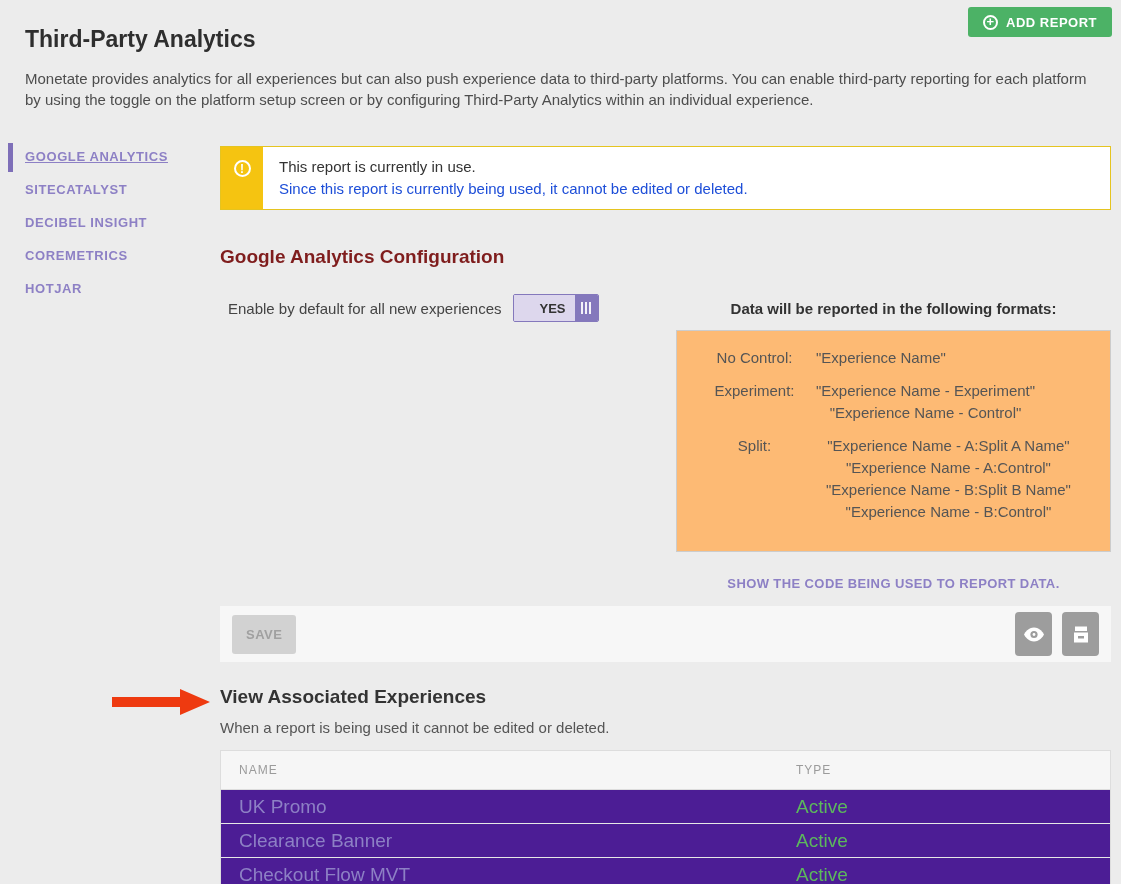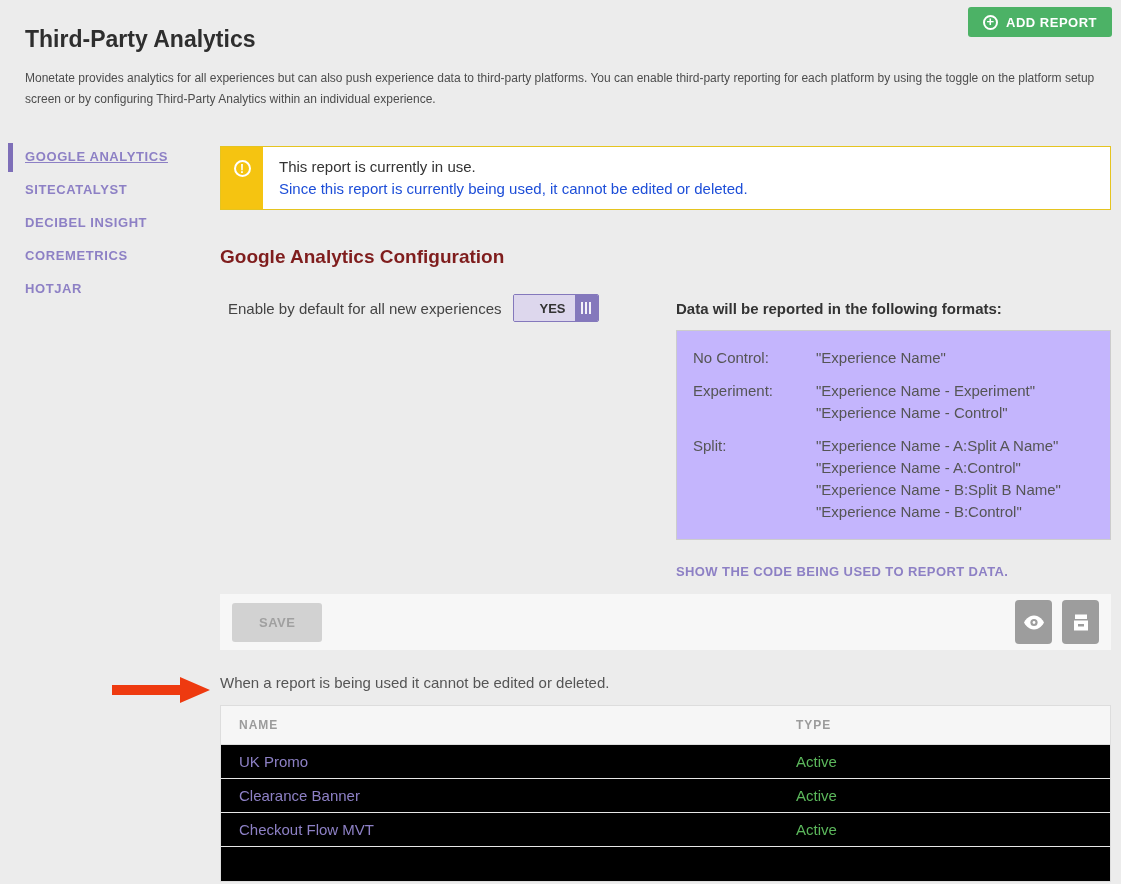--- a/index.html
+++ b/index.html
@@ -37,21 +37,21 @@
   .plus-circle-icon {
     width:15px; height:15px;
     border:2px solid #fff;
     border-radius:50%;
     display:inline-flex; align-items:center; justify-content:center;
     font-size:13px; font-weight:bold; line-height:1;
     padding-bottom:1px;
   }
   .page-description {
     margin:15px 25px 0 25px;
-    font-size:12px;
+    font-size:15px;
     line-height:21px;
     color:#4d4d4d;
     max-width:1080px;
   }
 
   
   .layout { display:flex; margin-top:36px; }
   .sidebar { width:220px; flex:0 0 220px; padding:3px 0 0 25px; }
   .sidebar-item {
     position:relative;
@@ -122,30 +122,30 @@
     font-size:13px; font-weight:bold;
     padding:6px 9px 5px 26px;
   }
   .toggle-handle {
     background:#8478bc;
     width:23px;
     display:flex; align-items:center; justify-content:center; gap:2px;
   }
   .toggle-handle i { display:block; width:2px; height:12px; background:rgba(255,255,255,.9); }
 
-  .config-right { flex:1; }
+  .config-right { flex:1;text-align:center; }
   .formats-heading { font-size:15px; font-weight:bold; color:#333; padding-top:6px; }
   .formats-box {
     margin-top:13px;
-    background:#c4b5fd;
+    background:#fdba74;
     border:1px solid #ccc;
     padding:16px;
   }
   .format-row { display:flex; margin-bottom:11px; }
-  .format-row:last-child { margin-bottom:0; }
+  .format-row:last-child { margin-bottom:12px;gap:10px; }
   .format-label { flex:0 0 123px; font-size:15px; color:#555; line-height:22px; }
   .format-lines { font-size:15px; color:#555; line-height:22px; }
 
   .show-code-link {
     display:inline-block;
     margin-top:24px;
     font-size:13px;
     font-weight:bold;
     letter-spacing:.4px;
     color:#8d80c5;
@@ -160,21 +160,21 @@
     height:56px;
     display:flex; align-items:center; justify-content:space-between;
     padding:0 12px;
   }
   .save-btn {
     background:#d2d2d2;
     color:#a0a0a0;
     border:none; border-radius:3px;
     font-family:"Liberation Sans", sans-serif;
     font-size:13px; font-weight:bold; letter-spacing:.5px;
-    padding:12px 27px;
+    padding:12px 14px;
   }
   .icon-buttons { display:flex; gap:10px; }
   .icon-btn {
     width:37px; height:44px;
     background:#9d9d9d;
     border:none; border-radius:4px;
     display:flex; align-items:center; justify-content:center;
     cursor:pointer;
   }
 
@@ -183,31 +183,31 @@
   .annotation-arrow { position:absolute; left:-108px; top:2px; }
   .exp-heading { font-size:19px; font-weight:bold; color:#333; }
   .exp-subtext { margin-top:11px; font-size:15px; color:#555; }
 
   .exp-table { margin-top:14px; background:#fff; border:1px solid #ddd; }
   .table-header {
     display:flex; align-items:center;
     background:#f6f6f6;
     border-bottom:1px solid #ddd;
     height:39px;
-    font-size:12px; font-weight:bold; letter-spacing:1px;
+    font-size:12px; font-weight:normal; letter-spacing:1px;
     color:#9b9b9b;
   }
   .col-name { width:575px; padding-left:18px; }
   .col-type { flex:1; }
   .table-row {
     display:flex; align-items:center;
     height:34px;
     border-bottom:1px solid #e7e7e7;
-    font-size:15px;
-    background:#000000;
+    font-size:19px;
+    background:#4c1d95;
   }
   .table-row:last-child { border-bottom:none; }
   .exp-name { color:#8d80c5; cursor:pointer; }
   .exp-type { color:#5cb85c; }
 </style>
 </head>
 <body>
 
 <h1 class="page-title">Third-Party Analytics</h1>
 
@@ -313,20 +313,21 @@
             <rect x="6" y="10" width="6" height="2.5" fill="#9d9d9d"></rect>
           </svg>
         </button>
       </div>
     </div>
 
     <section class="experiences">
       <svg class="annotation-arrow" width="100" height="28" viewBox="0 0 100 28">
         <polygon points="0,9 68,9 68,1 98,14 68,27 68,19 0,19" fill="#ee3a10"></polygon>
       </svg>
+      <h2 class="exp-heading">View Associated Experiences</h2>
       <div class="exp-subtext">When a report is being used it cannot be edited or deleted.</div>
 
       <div class="exp-table">
         <div class="table-header">
           <span class="col-name">NAME</span>
           <span class="col-type">TYPE</span>
         </div>
         <div class="table-row">
           <span class="col-name"><a class="exp-name">UK Promo</a></span>
           <span class="col-type exp-type">Active</span>

